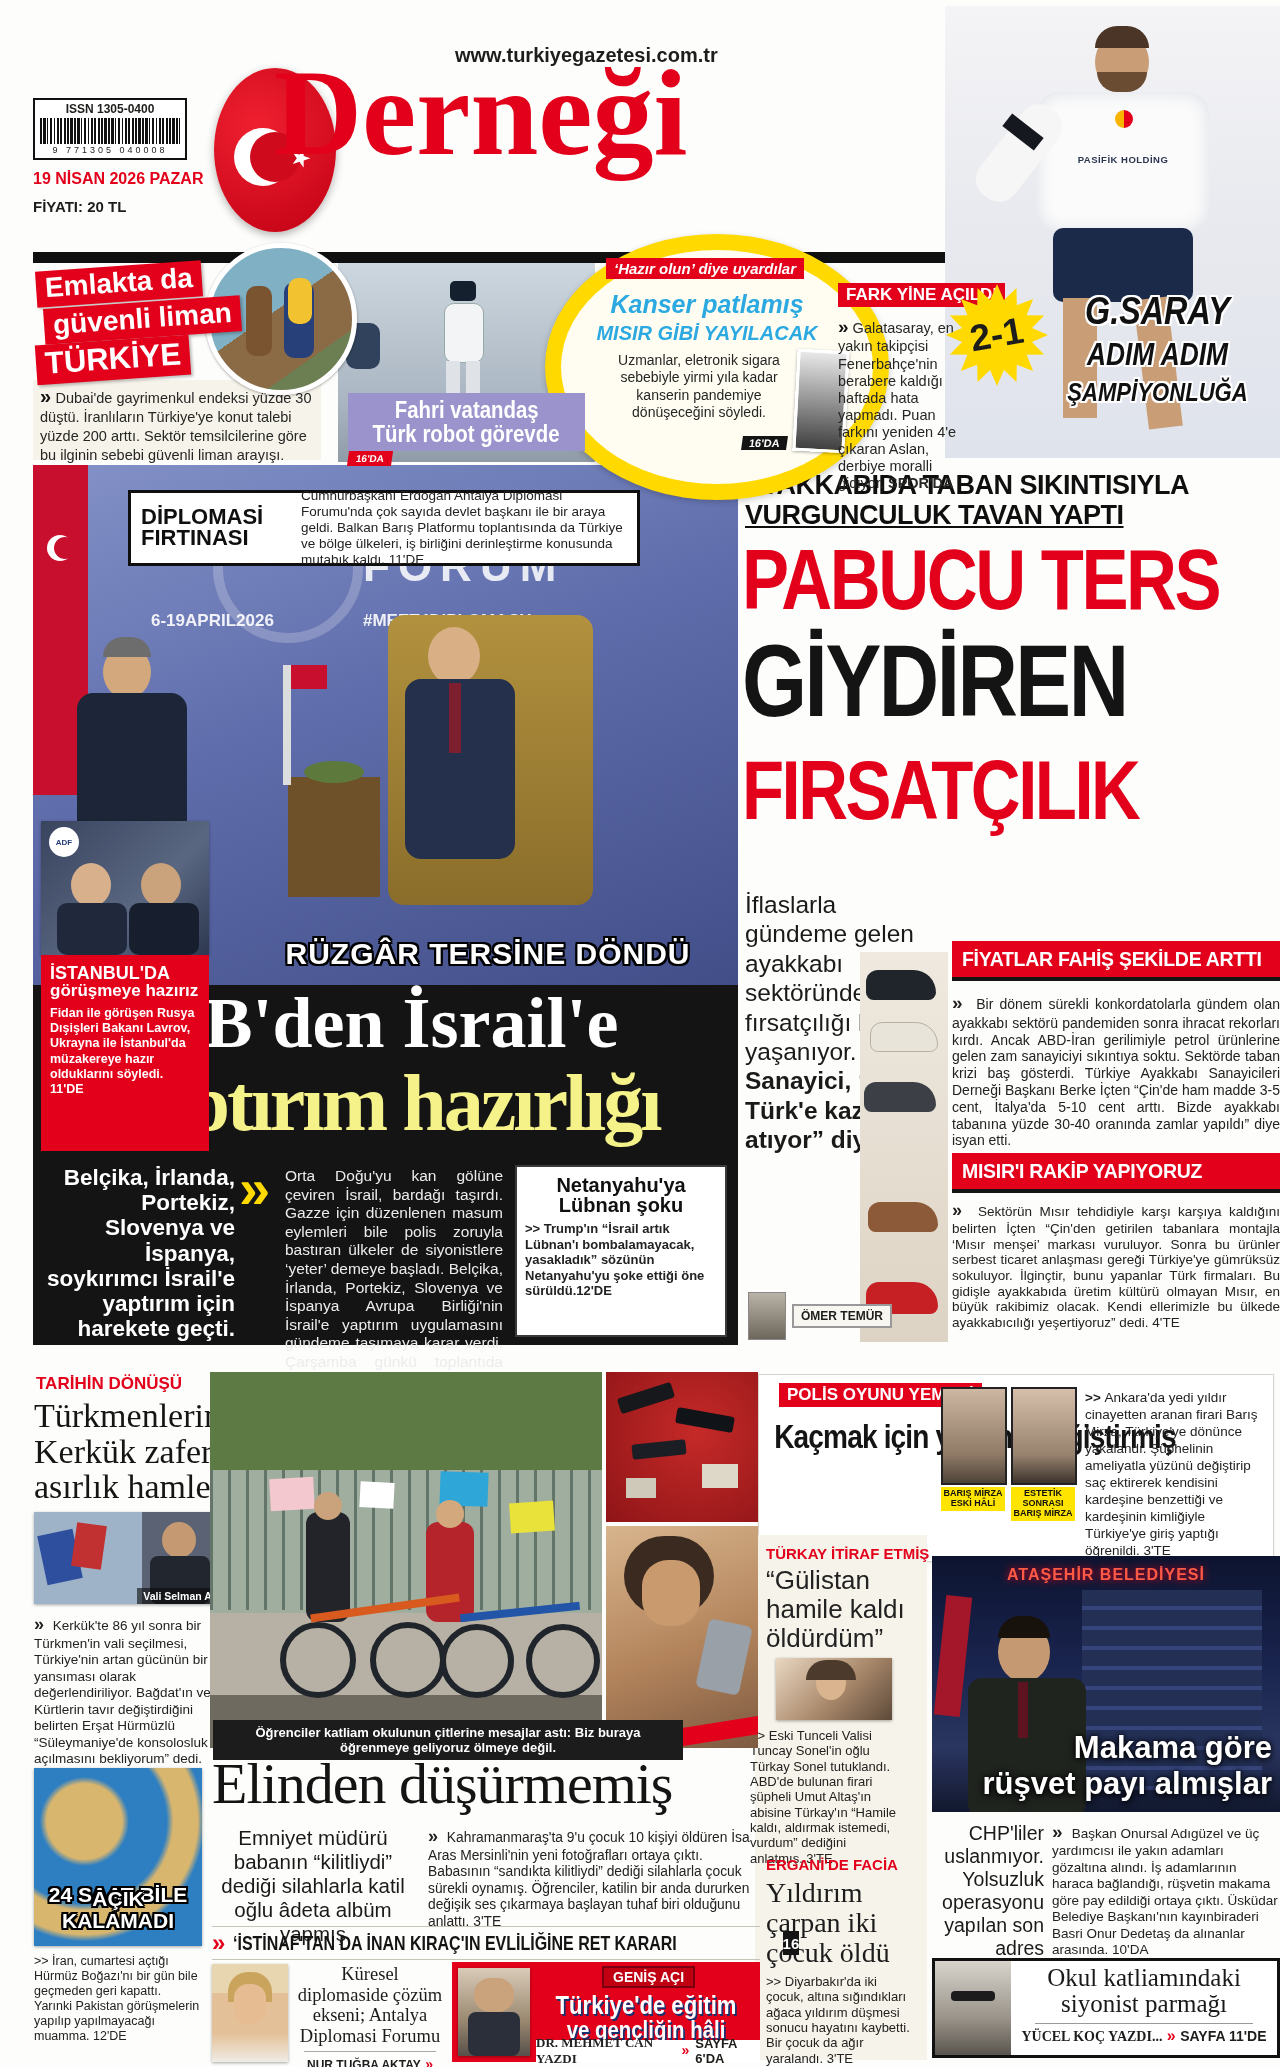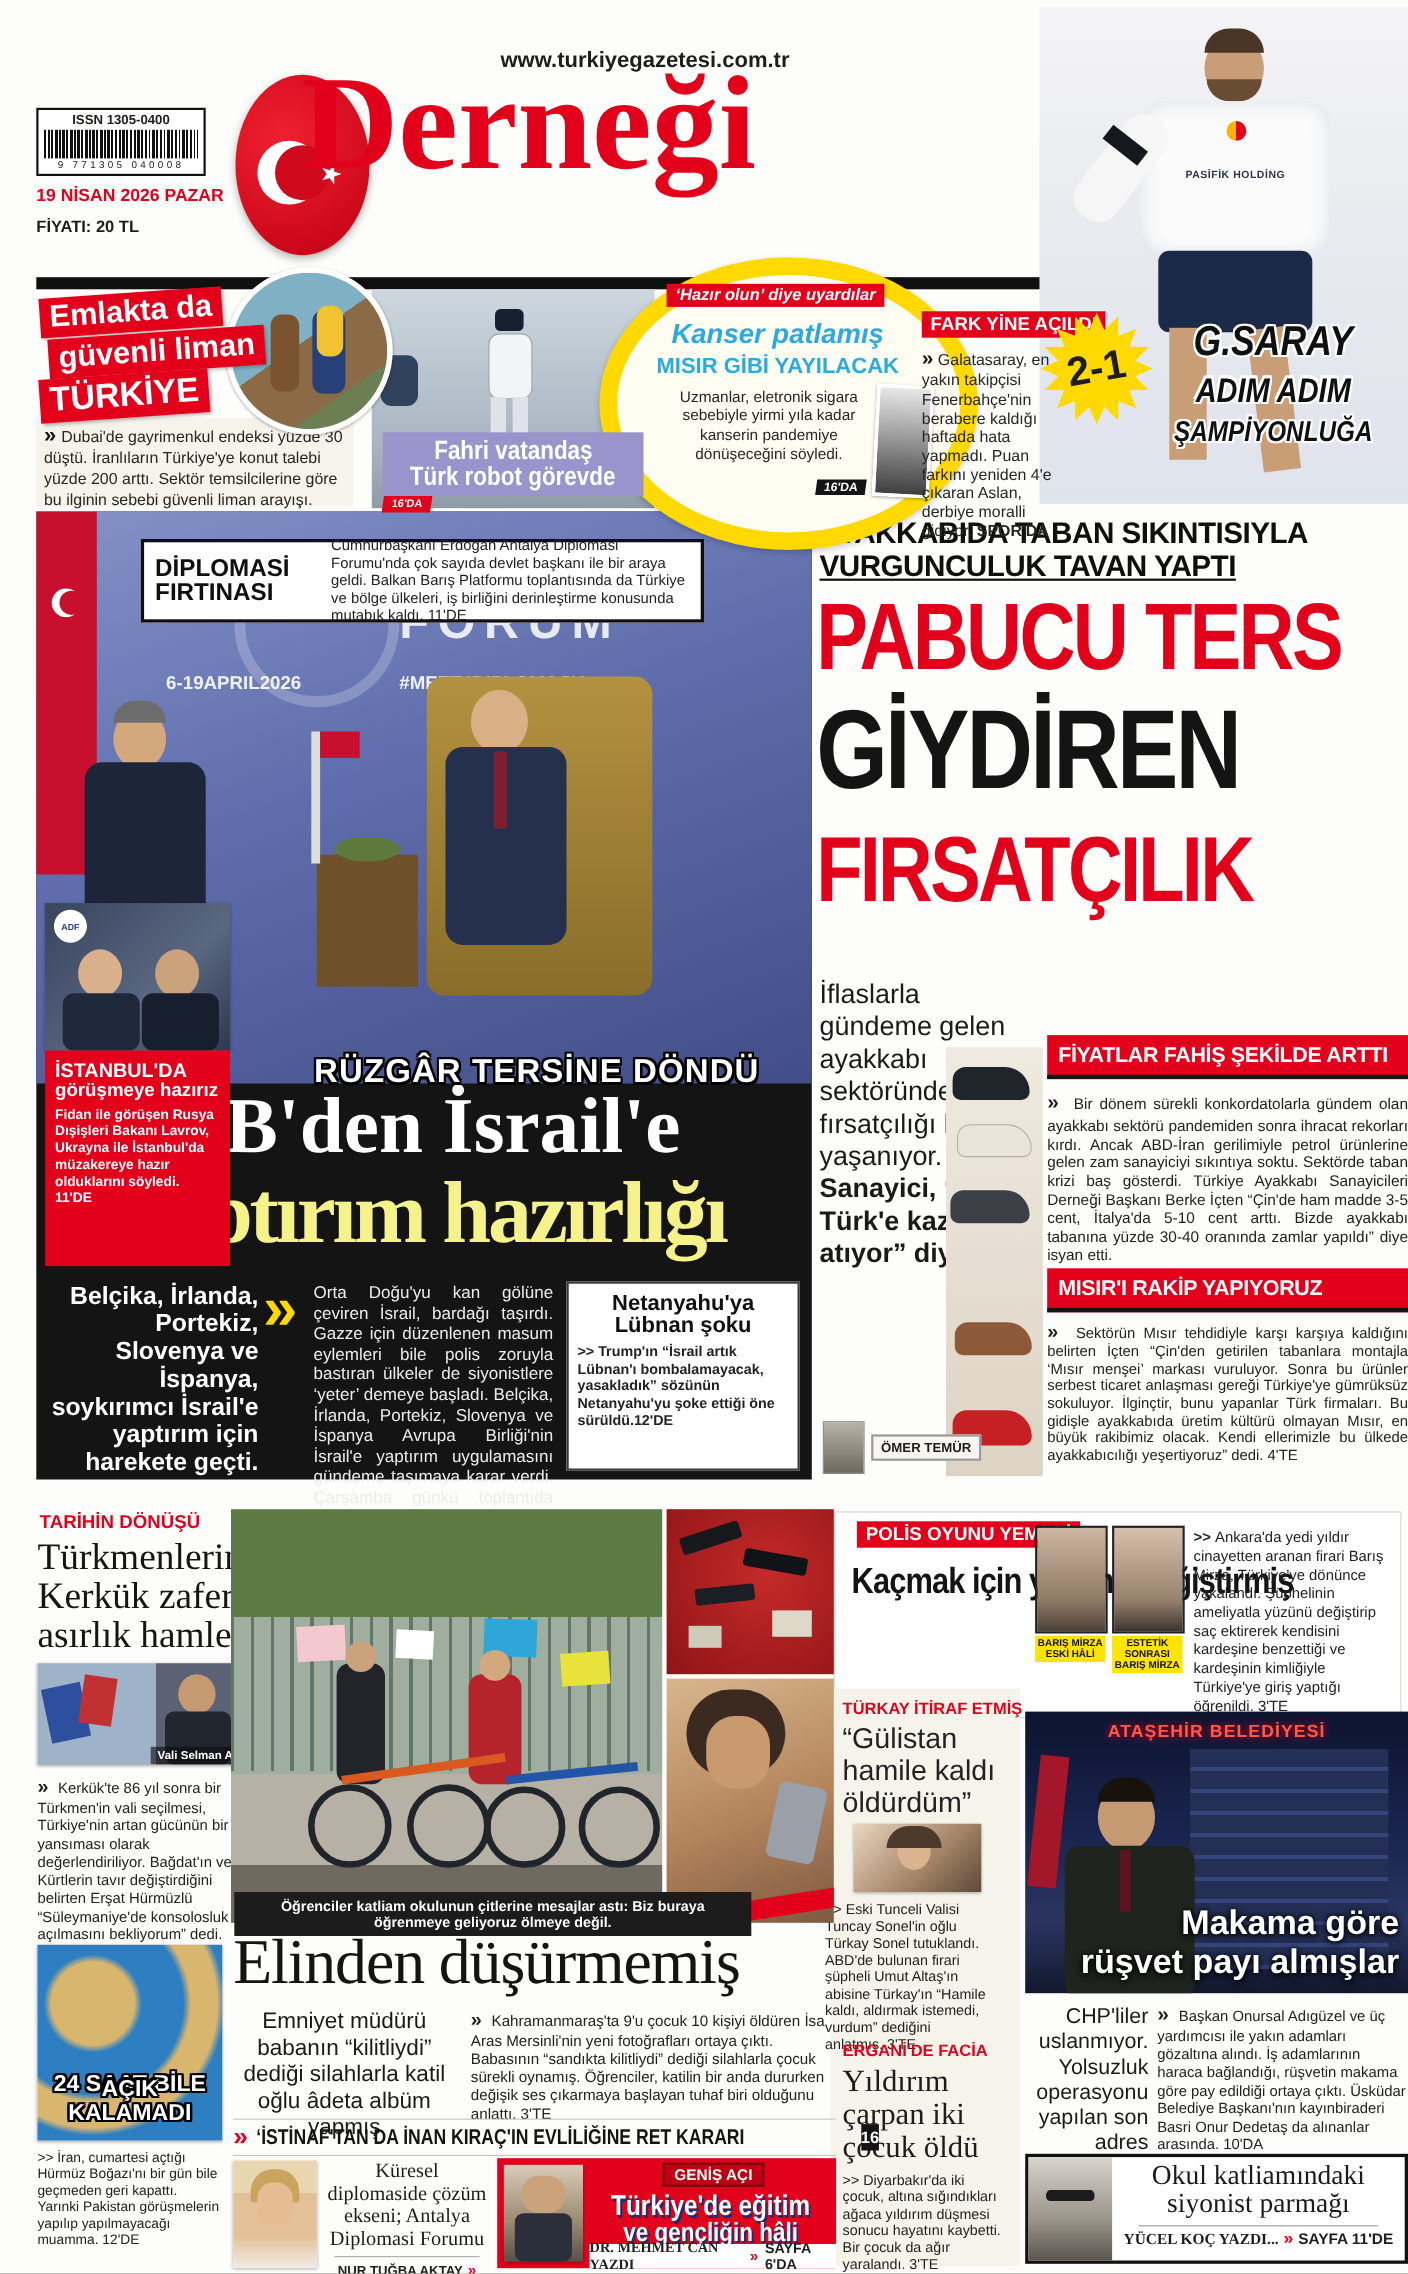--- a/index.html
+++ b/index.html
@@ -6,21 +6,21 @@
   .pg{position:relative;width:1280px;height:2067px;background:#fdfdfb;margin:0 auto;overflow:hidden;
       font-family:"Liberation Sans",sans-serif;color:#1d1d1b;}
   .abs{position:absolute;}
   .b9{font-weight:900;} .b8{font-weight:800;} .b7{font-weight:700;}
   .red{color:#e3001b;} .wh{color:#fff;}
   .serif{font-family:"Liberation Serif",serif;}
   .cond{transform:scaleX(.82);transform-origin:left top;white-space:nowrap;}
   .condc{transform:scaleX(.85);transform-origin:center top;white-space:nowrap;}
   .chev{color:#e3001b;font-weight:900;line-height:.8;}
   .outline-w{text-shadow:2px 2px 0 #fff,-2px -2px 0 #fff,2px -2px 0 #fff,-2px 2px 0 #fff,0 2px 0 #fff,0 -2px 0 #fff,2px 0 0 #fff,-2px 0 0 #fff;}
-  .outline-b{text-shadow:2px 2px 0 #000,-2px -2px 0 #000,2px -2px 0 #000,-2px 2px 0 #000,0 2px 0 #000,0 -2px 0 #000,2px 0 0 #000,-2px 0 0 #000;margin-top:21px;}
+  .outline-b{text-shadow:2px 2px 0 #000,-2px -2px 0 #000,2px -2px 0 #000,-2px 2px 0 #000,0 2px 0 #000,0 -2px 0 #000,2px 0 0 #000,-2px 0 0 #000;}
   .banner{background:#e3001b;color:#fff;font-weight:800;padding:1px 9px 3px;display:inline-block;transform:rotate(-4deg);box-shadow:2px 2px 3px rgba(0,0,0,.25);white-space:nowrap;}
   .redbar{background:#e3001b;color:#fff;font-weight:900;font-size:19.5px;padding:7px 10px 6px;border-bottom:4px solid #141414;letter-spacing:-.3px;white-space:nowrap;}
   .redtag{background:#e3001b;color:#fff;font-weight:800;display:inline-block;padding:2px 8px;}
   .jbody{font-size:14px;line-height:1.24;color:#262624;}
   .star16{clip-path:polygon(100% 50%,84.3% 56.8%,96.2% 69.1%,79.1% 69.4%,85.4% 85.4%,69.4% 79.1%,69.1% 96.2%,56.8% 84.3%,50% 100%,43.2% 84.3%,30.9% 96.2%,30.6% 79.1%,14.6% 85.4%,20.9% 69.4%,3.8% 69.1%,15.7% 56.8%,0% 50%,15.7% 43.2%,3.8% 30.9%,20.9% 30.6%,14.6% 14.6%,30.6% 20.9%,30.9% 3.8%,43.2% 15.7%,50% 0%,56.8% 15.7%,69.1% 3.8%,69.4% 20.9%,85.4% 14.6%,79.1% 30.6%,96.2% 30.9%,84.3% 43.2%);}
   .bars{height:26px;margin:2px 5px 1px;background:repeating-linear-gradient(90deg,#101010 0 1.6px,#fff 1.6px 3.2px,#101010 3.2px 5.6px,#fff 5.6px 6.8px);}
   .yellowcap{background:#ffe400;color:#101010;font-size:9px;font-weight:800;line-height:1.1;text-align:center;padding:2px 1px;}
   .photoframe{box-shadow:0 1px 3px rgba(0,0,0,.35);}
   .rule{border-top:1.5px solid #c9c4ba;}
 </style>
@@ -86,21 +86,21 @@
   </div>
   <div class="abs" style="left:348px;top:393px;width:237px;height:58px;background:#9a93cc;z-index:4;display:flex;flex-direction:column;justify-content:center;align-items:center;">
     <div class="wh b9 condc" style="font-size:24px;line-height:1.02;">Fahri vatandaş</div>
     <div class="wh b9 condc" style="font-size:24px;line-height:1.02;">Türk robot görevde</div>
   </div>
   <div class="abs redtag" style="left:348px;top:451px;font-size:10px;transform:skewX(-8deg);z-index:4;">16'DA</div>
 
   <div class="abs" style="left:545px;top:234px;width:312px;height:234px;border-radius:50%;border:16px solid #ffd900;background:#fffdf2;box-shadow:0 2px 6px rgba(0,0,0,.2);z-index:2;"></div>
   <div class="abs redtag" style="left:606px;top:258px;font-size:15px;font-style:italic;z-index:3;">‘Hazır olun’ diye uyardılar</div>
   <div class="abs b9" style="left:592px;top:290px;width:230px;text-align:center;font-size:25px;font-style:italic;color:#2ba9e0;z-index:3;">Kanser patlamış</div>
-  <div class="abs b9" style="left:580px;top:322px;width:254px;text-align:center;font-size:20px;color:#2ba9e0;z-index:3;">MISIR GİBİ YAYILACAK</div>
+  <div class="abs b9" style="left:580px;top:322px;width:254px;text-align:center;font-size:20px;font-style:italic;color:#2ba9e0;z-index:3;">MISIR GİBİ YAYILACAK</div>
   <div class="abs jbody" style="left:606px;top:352px;width:186px;text-align:center;font-size:14px;z-index:3;">Uzmanlar, eletronik sigara sebebiyle yirmi yıla kadar kanserin pandemiye dönüşeceğini söyledi.</div>
   <div class="abs wh b8" style="left:742px;top:436px;background:#141414;font-size:11px;padding:1px 7px;transform:skewX(-8deg);z-index:3;">16'DA</div>
   <div class="abs photoframe" style="left:795px;top:350px;width:46px;height:96px;border:3px solid #fff;background:linear-gradient(180deg,#e8e8e8,#8c8c8c 55%,#3f3f3f);transform:rotate(3deg);z-index:3;"></div>
 
   <div class="abs redtag" style="left:838px;top:283px;font-size:17px;font-weight:900;z-index:3;">FARK YİNE AÇILDI</div>
   <div class="abs" style="left:838px;top:316px;width:138px;font-size:14.5px;line-height:1.18;color:#262624;z-index:3;">
     <span class="b9" style="font-size:19px;color:#141414;">»</span>
     <span>Galatasaray, en yakın takipçisi Fenerbahçe'nin berabere kaldığı haftada hata yapmadı. Puan farkını yeniden 4'e çıkaran Aslan, derbiye moralli gidiyor. </span><span class="b9">SPOR'DA</span>
   </div>
   <div class="abs star16" style="left:946px;top:284px;width:102px;height:102px;background:#ffd900;z-index:3;display:flex;align-items:center;justify-content:center;">

